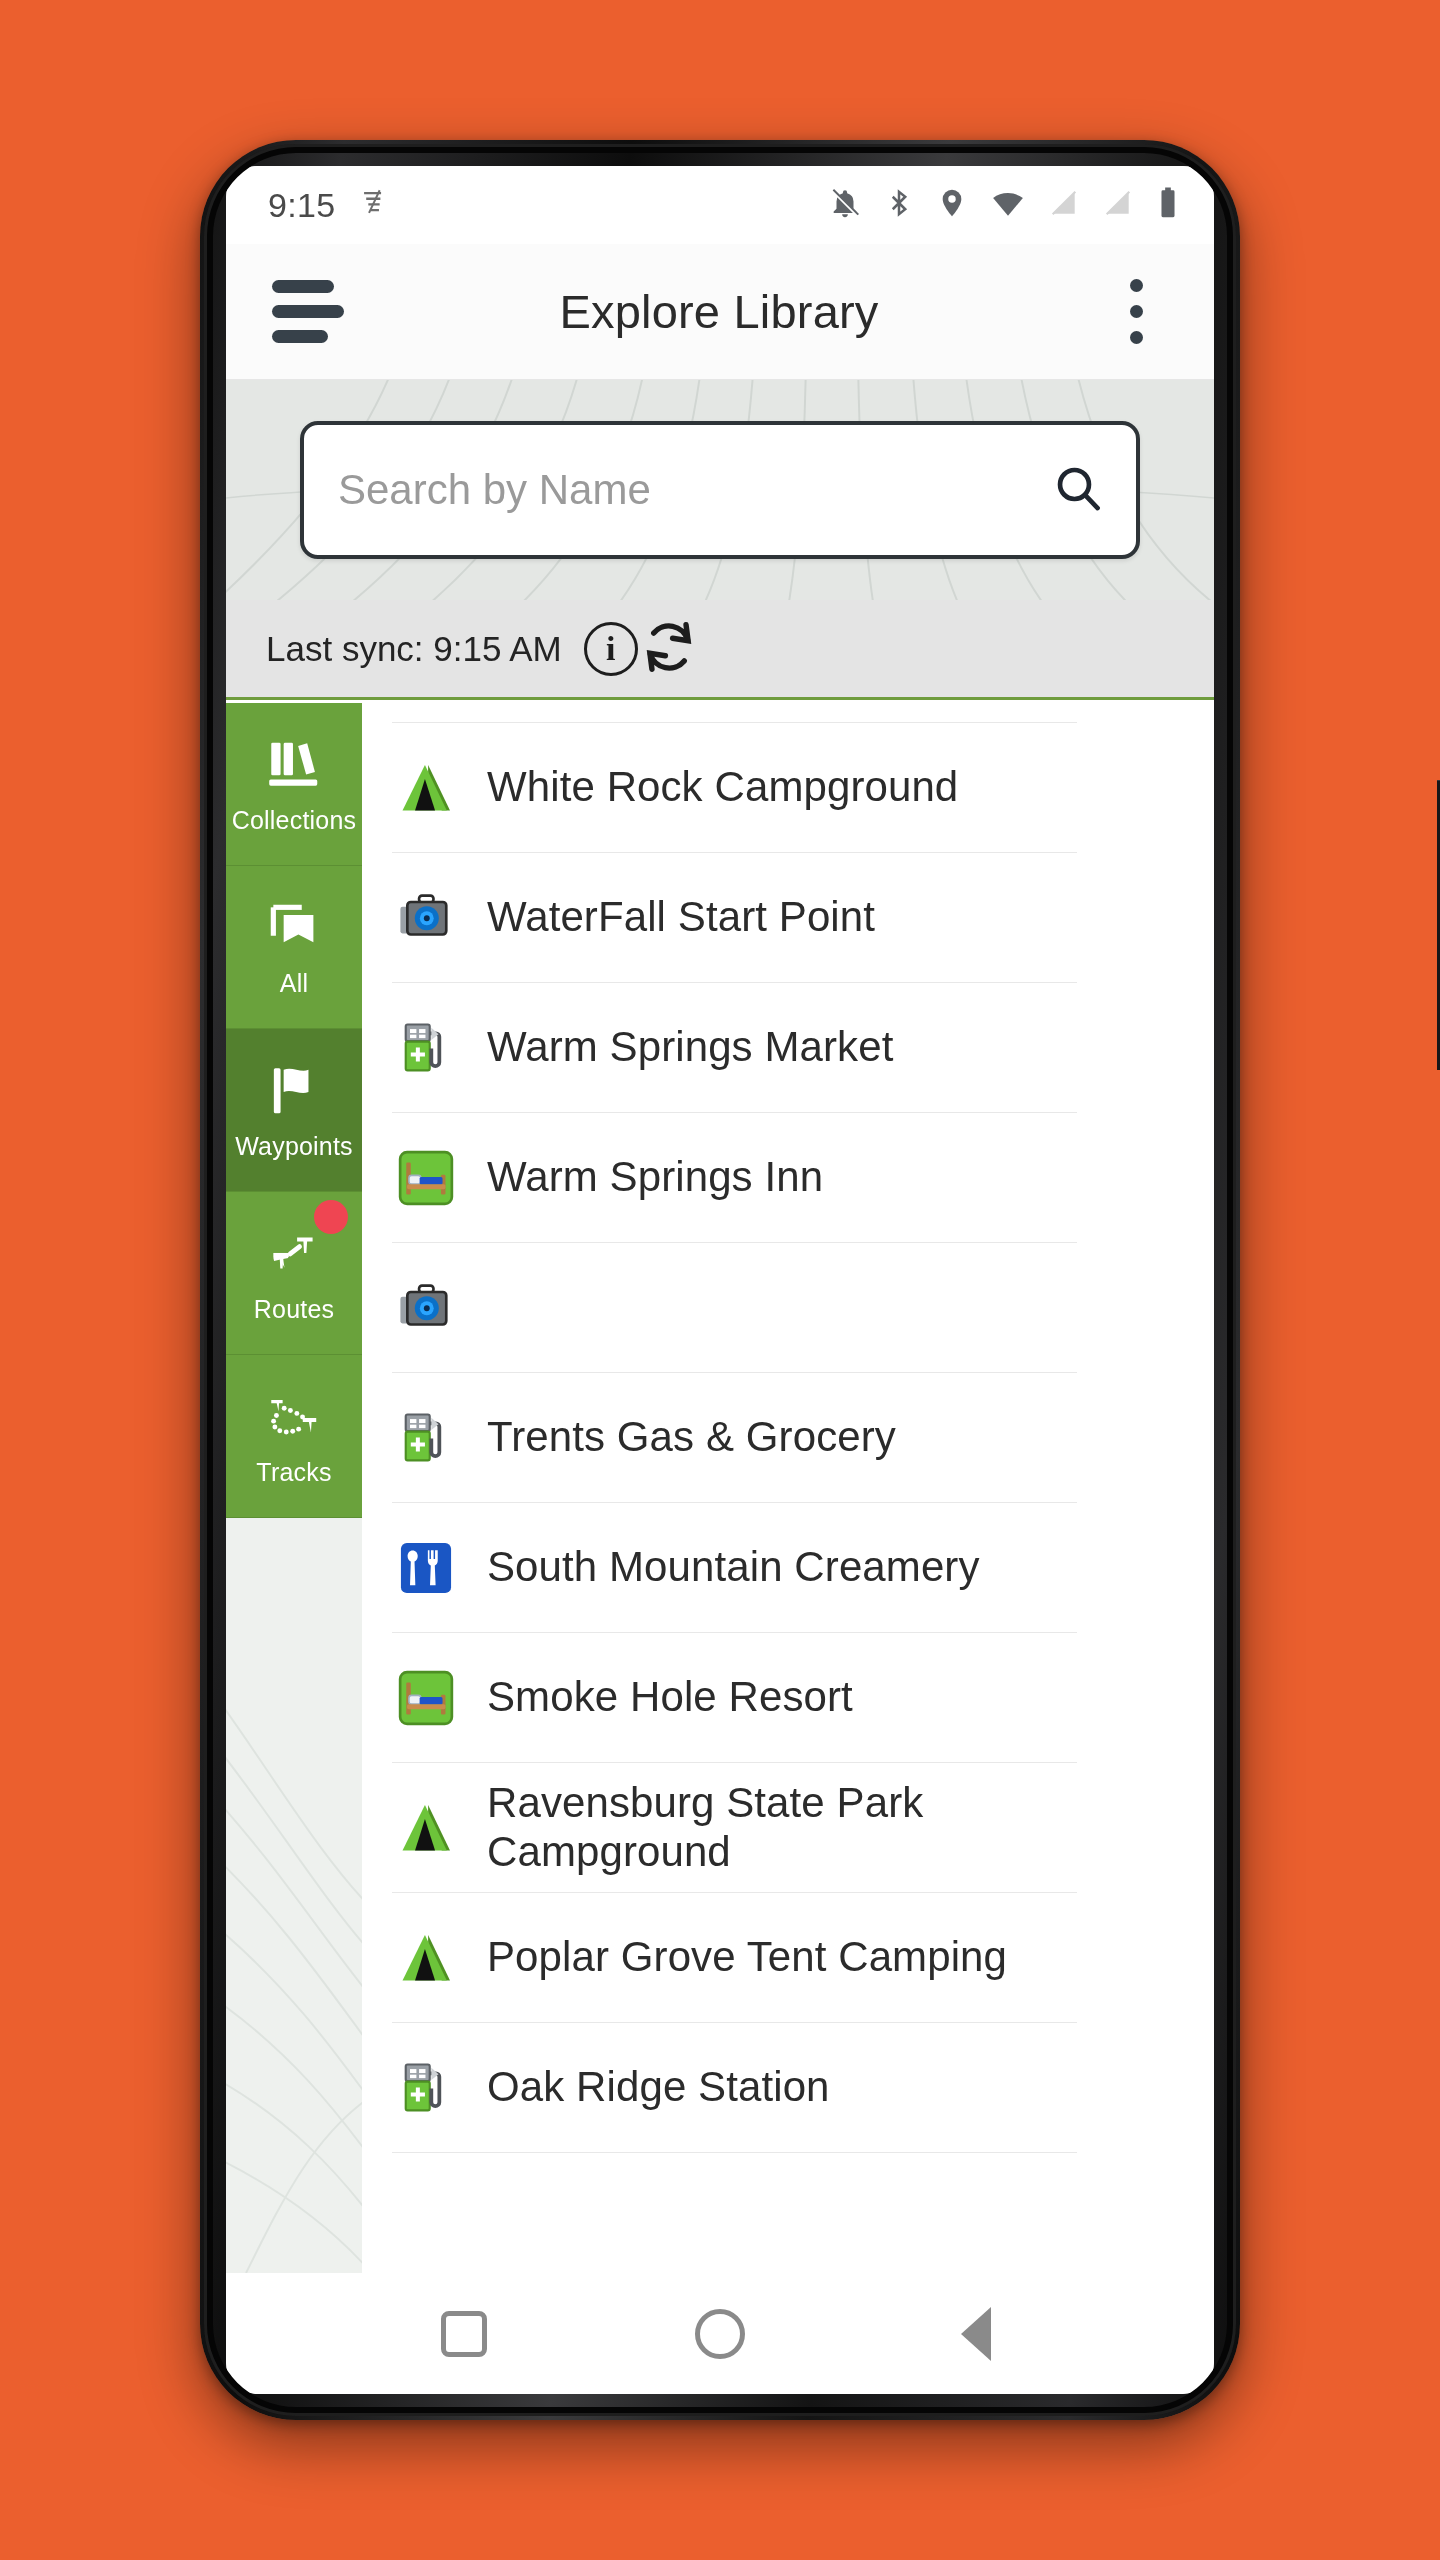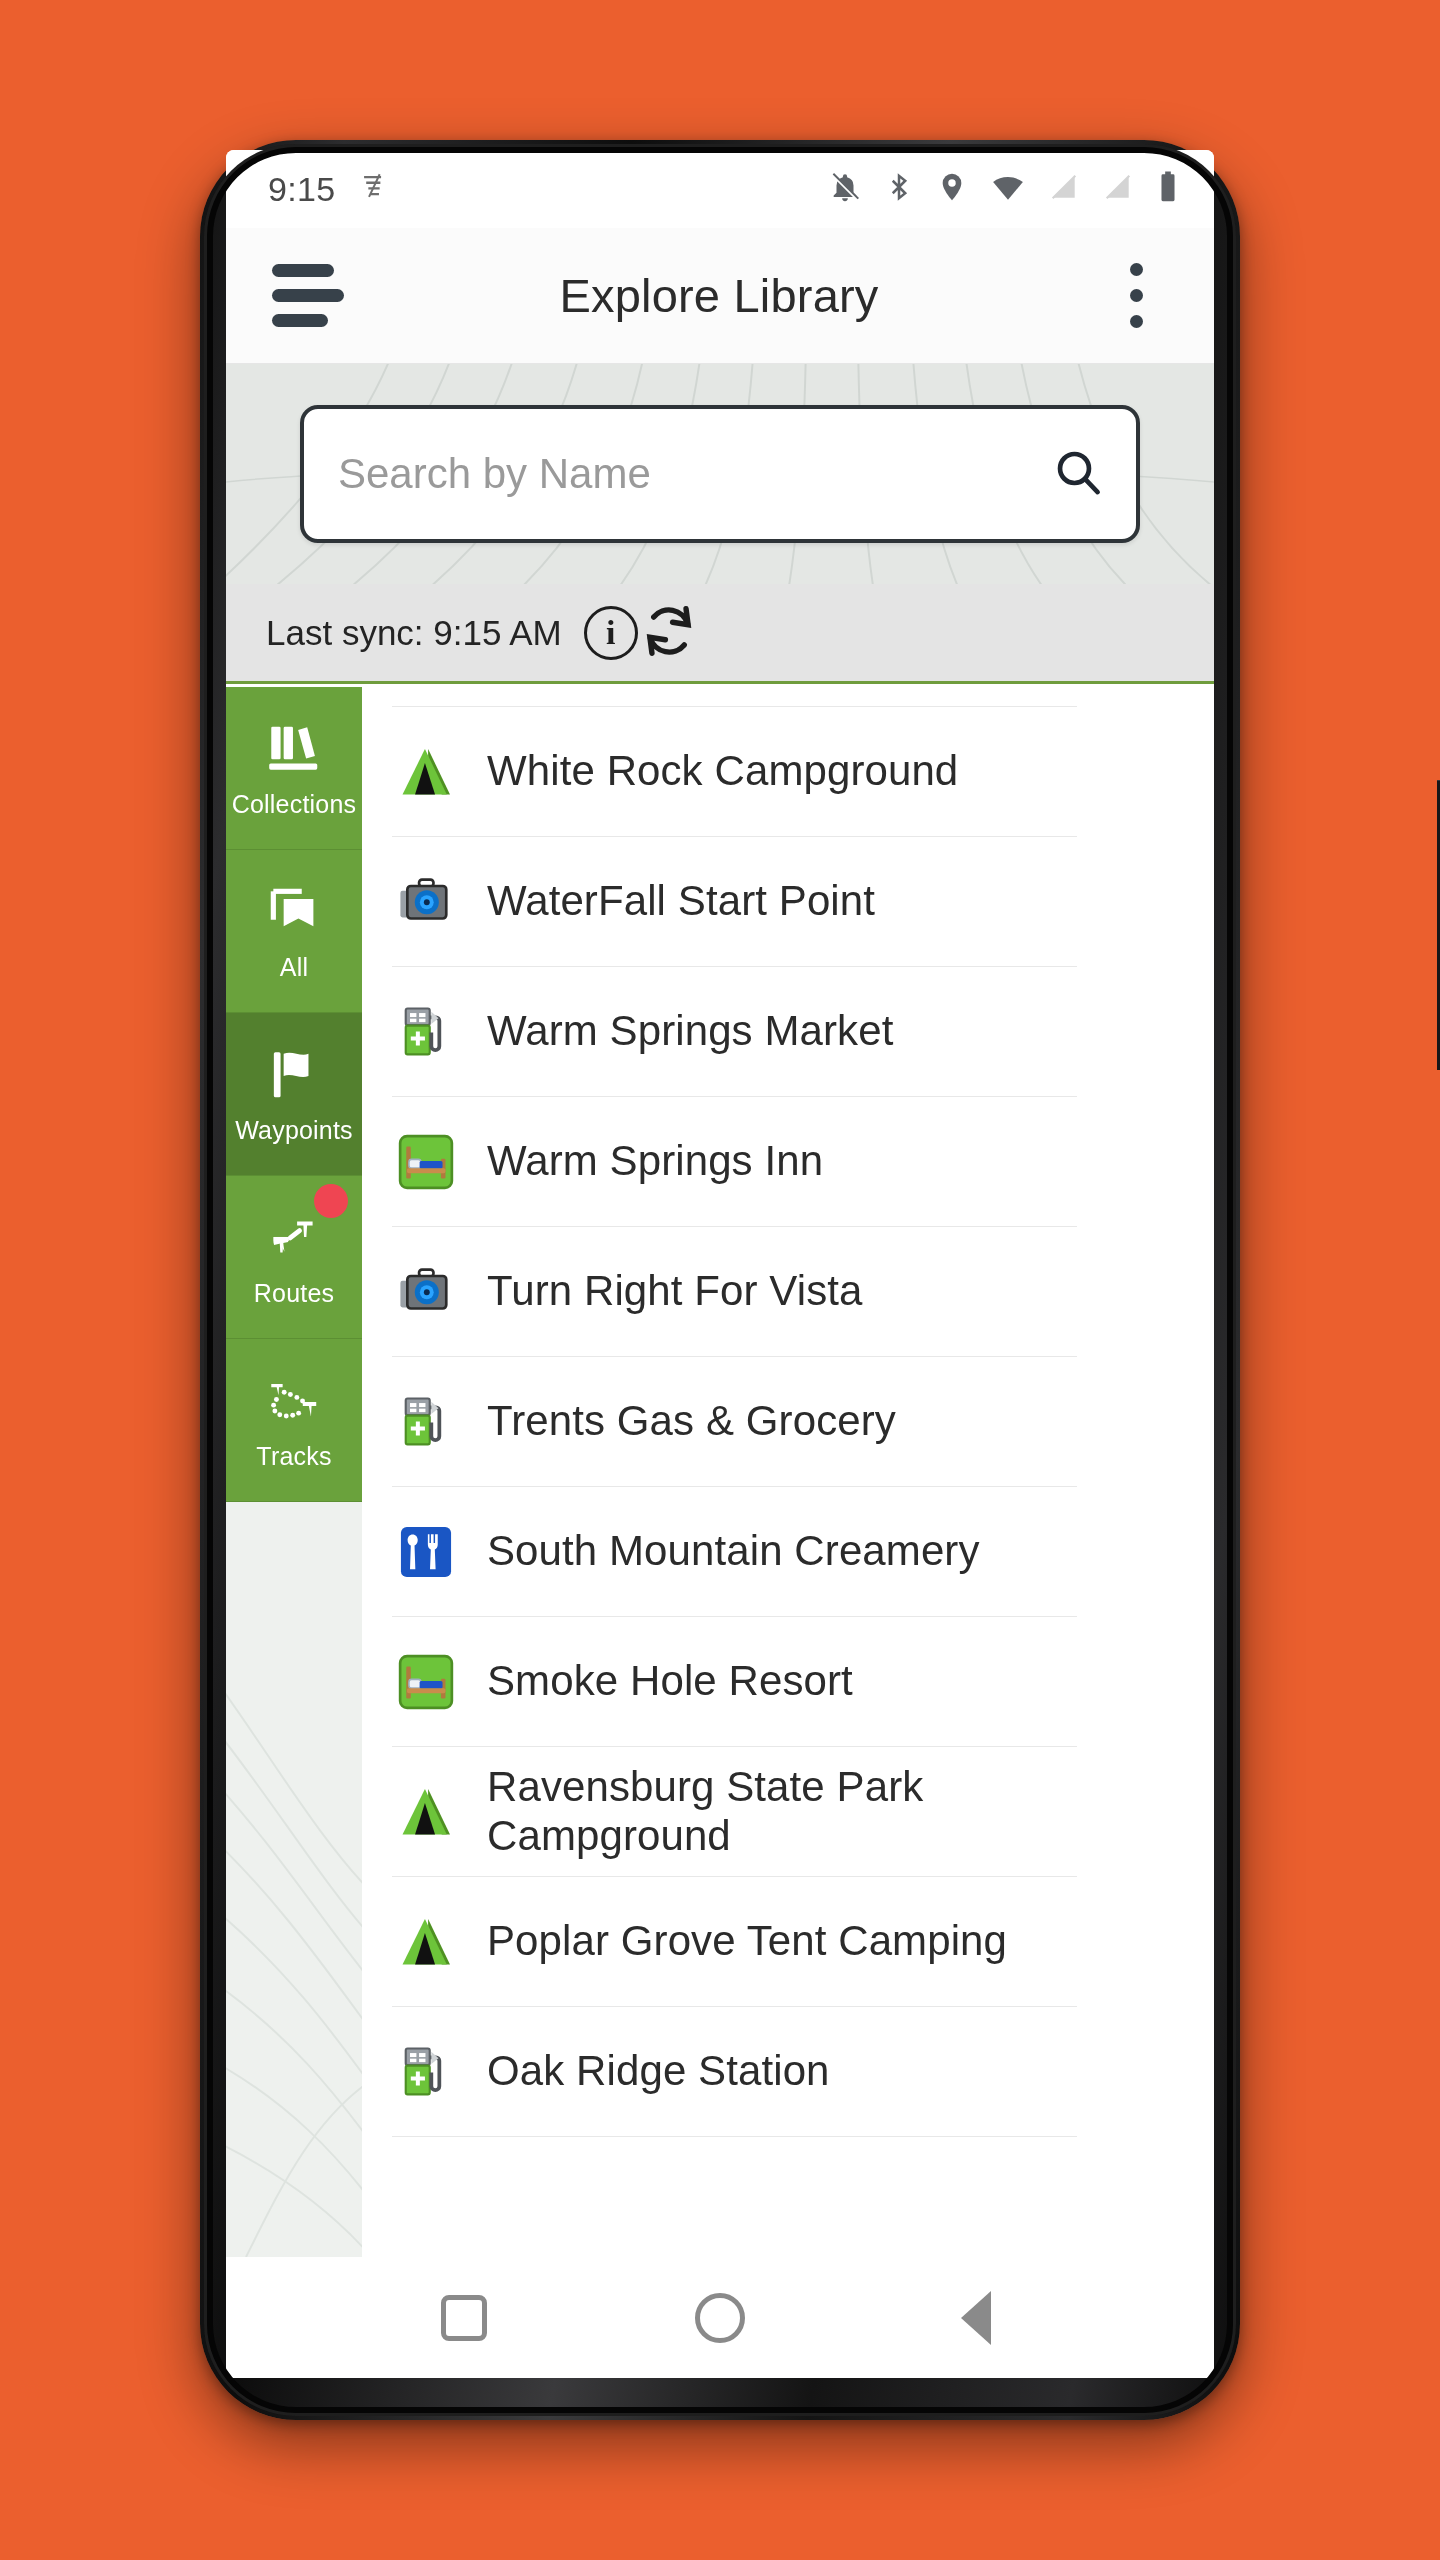--- a/index.html
+++ b/index.html
@@ -24,23 +24,23 @@
     background: linear-gradient(100deg,#101010 0%,#2c2c2e 10%,#0d0d0d 30%,#3a3a3c 52%,#141414 70%,#2a2a2c 88%,#0b0b0b 100%);
     box-shadow: 0 24px 60px rgba(0,0,0,.45), 0 4px 14px rgba(0,0,0,.35);
     padding: 10px;
   }
   .phone-frame::after{
     content:""; position:absolute; inset:4px; border-radius:92px;
     box-shadow: inset 0 0 0 3px rgba(255,255,255,.10), inset 0 0 0 9px #050505;
     pointer-events:none;
   }
   .phone-inner {
-    position:absolute; left:26px; top:10px;
+    position:absolute; left:26px; top:26px;
     width: 988px; height: 2228px;
-    border-radius: 8px;
+    border-radius: 32px;
     background: #ffffff;
     overflow: hidden;
   }
   
   .btn-side {
     position:absolute; background:#17171a; border-radius:6px;
     box-shadow: inset 0 1px 0 rgba(255,255,255,.15);
   }
   .btn-left-1 { left:191px; top:420px; width:12px; height:110px; border-radius:6px 0 0 6px;}
   .btn-left-2 { left:191px; top:570px; width:12px; height:160px; border-radius:6px 0 0 6px;}
@@ -466,21 +466,20 @@
             <span class="row-icon">
               <svg width="64" height="64" viewBox="0 0 24 24">
                 <rect x="2.4" y="7.8" width="3.4" height="10" rx=".8" fill="#9aa0a6"></rect>
                 <rect x="9.4" y="3.6" width="5.4" height="2.6" rx="1.1" fill="#fff" stroke="#2b2b2b" stroke-width="1"></rect>
                 <rect x="5" y="6" width="14.6" height="12.2" rx="1.3" fill="#6f7479" stroke="#2b2b2b" stroke-width="1"></rect>
                 <circle cx="12.3" cy="12.1" r="4.5" fill="#0b70c8"></circle>
                 <circle cx="12.3" cy="12.1" r="2.6" fill="#2aa4ff"></circle>
                 <circle cx="12.3" cy="12.1" r="1.1" fill="#0a2b50"></circle>
               </svg>
             </span>
-            <span class="row-label">Turn Right For Vista</span>
           </div>
 
           <div class="row">
             <span class="row-icon">
               <svg width="64" height="64" viewBox="0 0 24 24">
                 <rect x="4.4" y="3.2" width="9" height="6.2" rx=".7" fill="#9aa0a6" stroke="#5c6166" stroke-width=".8"></rect>
                 <rect x="6" y="4.9" width="2.4" height="1.5" fill="#fff"></rect>
                 <rect x="9.4" y="4.9" width="2.4" height="1.5" fill="#fff"></rect>
                 <rect x="6" y="7" width="2.4" height="1.3" fill="#fff"></rect>
                 <rect x="9.4" y="7" width="2.4" height="1.3" fill="#fff"></rect>

